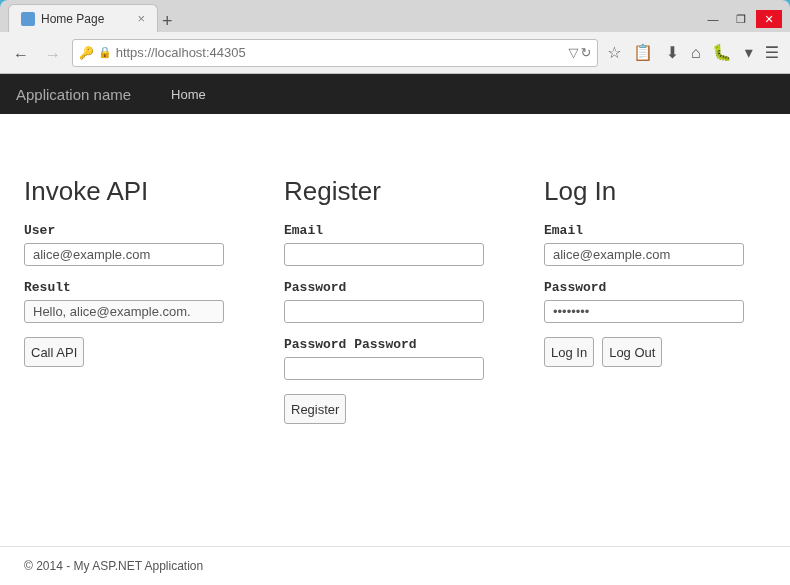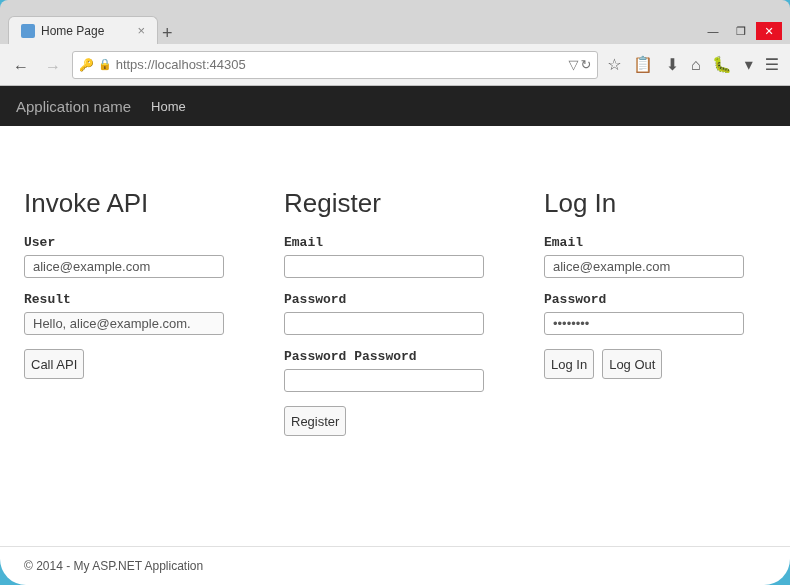--- a/index.html
+++ b/index.html
@@ -16,21 +16,21 @@
     
     .browser-window {
       width: 790px;
       height: 585px;
       display: flex;
       flex-direction: column;
     }
 
     .browser-titlebar {
       background: #d6d6d6;
-      height: 44px;
+      height: 32px;
       display: flex;
       align-items: flex-end;
       padding: 0 8px;
       border-radius: 8px 8px 0 0;
     }
 
     .browser-tab {
       background: #f1f1f1;
       border: 1px solid #c0c0c0;
       border-bottom: none;
@@ -168,41 +168,41 @@
       cursor: pointer;
       padding: 3px;
     }
 
     
     .app-window {
       flex: 1;
       display: flex;
       flex-direction: column;
       background: white;
-      border-radius: 26px;
     }
 
     .app-navbar {
       background: #222;
       height: 40px;
       display: flex;
       align-items: center;
       padding: 0 16px;
       gap: 20px;
     }
 
     .app-brand {
       color: #aaa;
       font-size: 15px;
     }
 
     .app-nav-link {
       color: #ccc;
       font-size: 13px;
       text-decoration: none;
+      margin-left: 20px;
     }
 
     .app-content {
       flex: 1;
       padding: 20px 24px;
       display: flex;
       flex-direction: column;
     }
 
     .columns {

